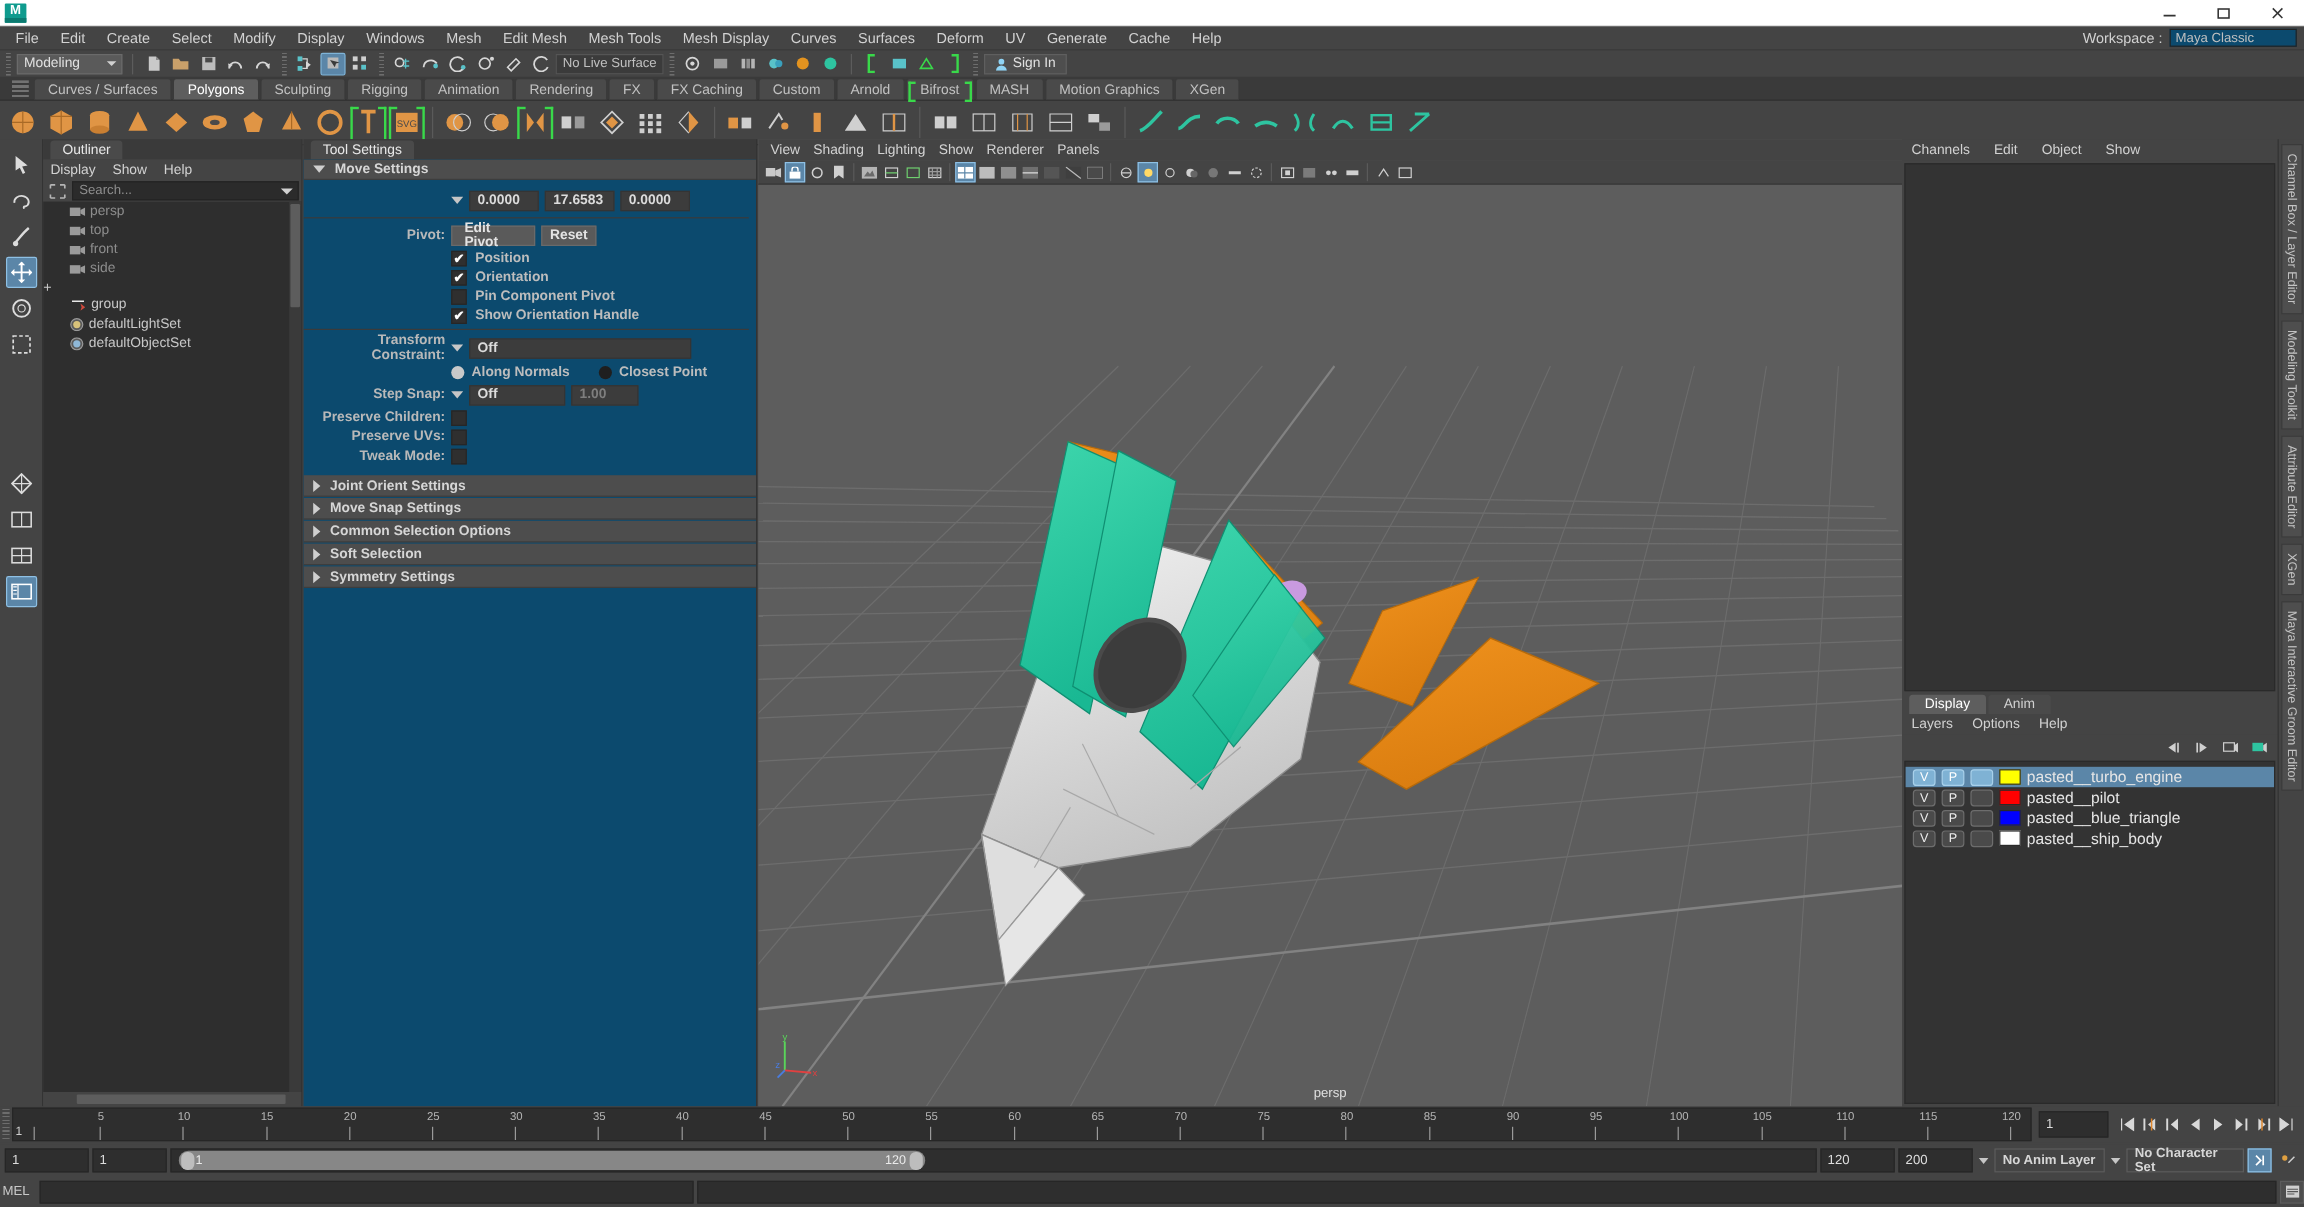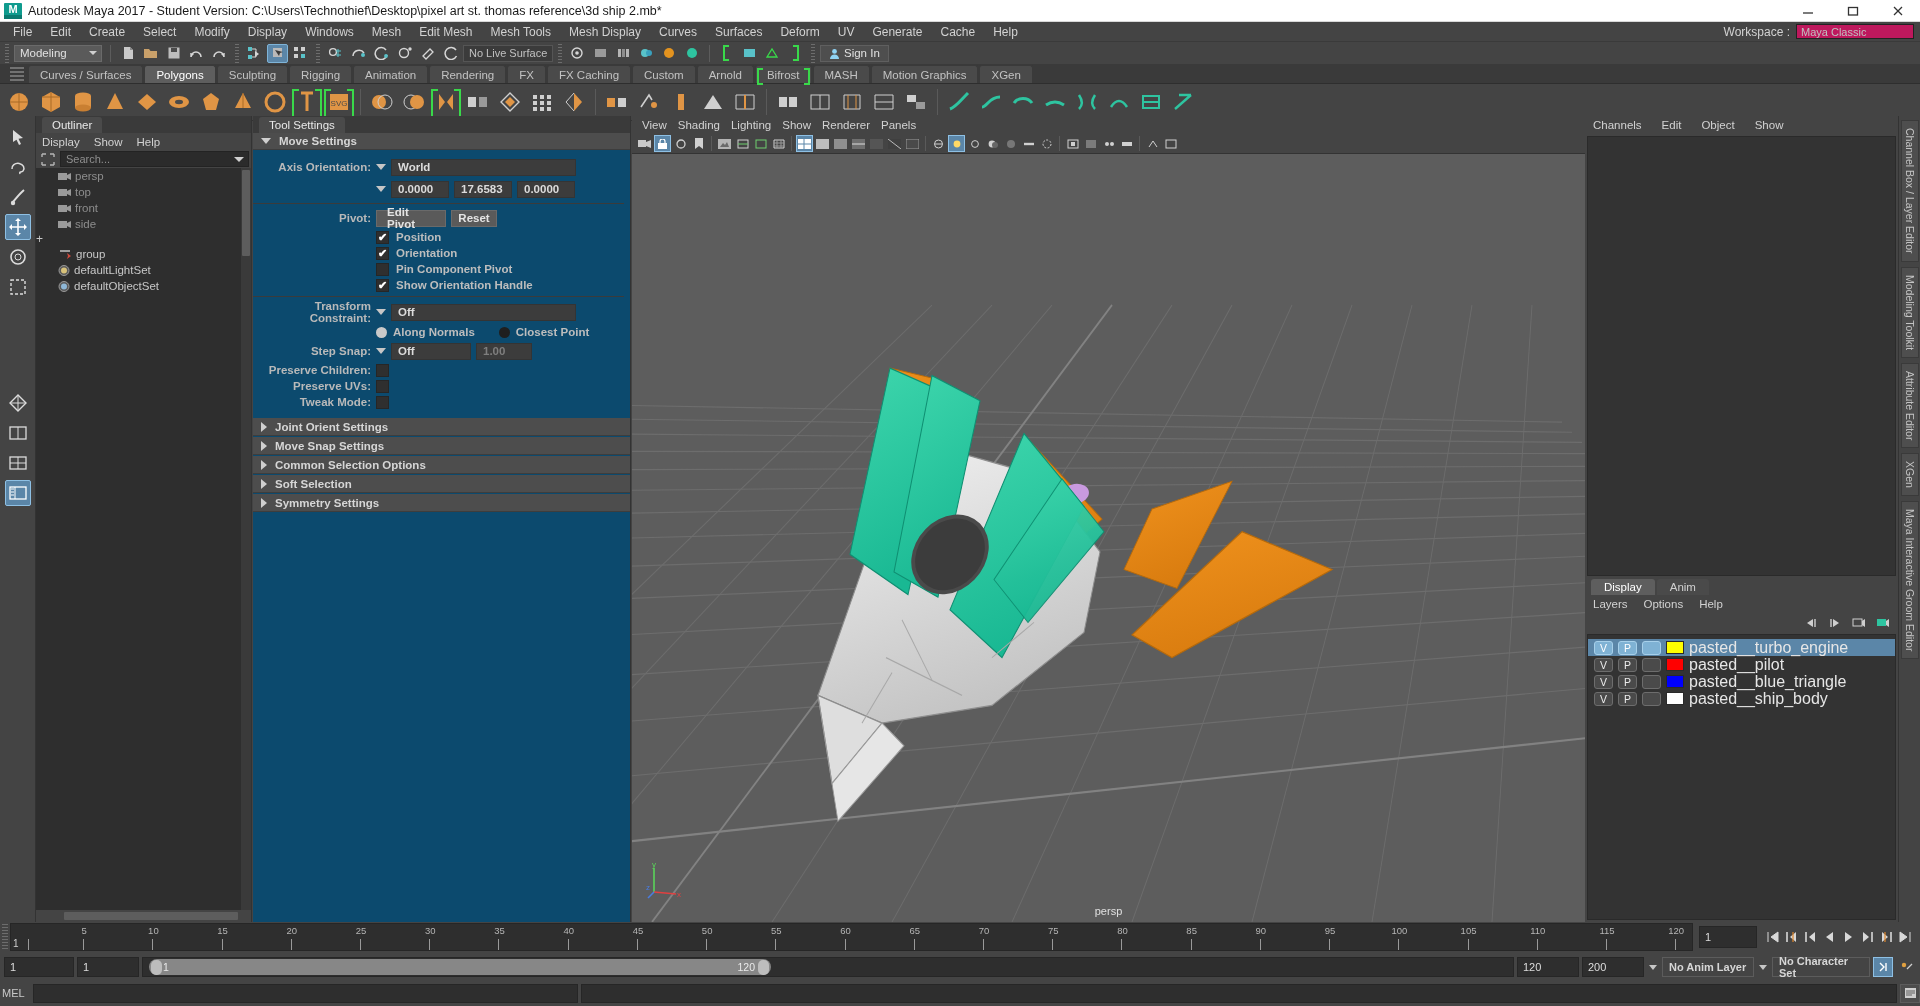--- a/index.html
+++ b/index.html
@@ -35,21 +35,21 @@
 
   
   .menubar {
     height:20px; background:#444444; display:flex; align-items:center; padding-left:4px;
     border-bottom:1px solid #3a3a3a; position:relative;
   }
   .menu-item { padding:0 9px; font-size:12px; color:#d2d2d2; line-height:20px; cursor:default; }
   .workspace-box { margin-left:auto; display:flex; align-items:center; padding-right:6px; gap:6px; }
   .workspace-label { font-size:12px; color:#d2d2d2; }
   .workspace-field {
-    width:118px; height:15px; background:#be185d; border:1px solid #222;
+    width:106px; height:15px; background:#0c4a6e; border:1px solid #222;
     font-size:11px; color:#c0c0c0; padding-left:4px; line-height:14px;
   }
 
   
   .statusbar {
     height:23px; background:#444444; display:flex; align-items:center;
     border-bottom:1px solid #3a3a3a; padding-left:2px; gap:2px;
   }
   .mode-select {
     width:88px; height:17px; background:#5a5a5a; border:1px solid #6a6a6a;
@@ -217,21 +217,21 @@
   .layers-tools { height:22px; background:#444; display:flex; align-items:center;
      justify-content:flex-end; padding-right:8px; gap:9px; }
   .lt-ico { width:15px; height:14px; color:#cfcfcf; display:flex; align-items:center; justify-content:center; }
   .layers-list { flex:1; background:#333333; border:1px solid #2a2a2a; margin:0 2px 2px 2px; padding-top:4px; }
   .layer-row { height:17px; display:flex; align-items:center; gap:5px; padding-left:6px; }
   .layer-row.sel { background:#5b86a8; }
   .lbox { width:19px; height:14px; border:1px solid #6d6d6d; border-radius:3px; background:#4a4a4a;
      font-size:10.5px; color:#ececec; display:flex; align-items:center; justify-content:center; }
   .layer-row.sel .lbox { background:#7fb2d4; border-color:#a7d0ea; color:#fff; }
   .swatch { width:18px; height:13px; border:1px solid #2a2a2a; }
-  .layer-name { font-size:16px; color:#e6e6e6; }
+  .layer-name { font-size:13px; color:#e6e6e6; }
 
   
   .rstrip { position:absolute; right:0; top:116px; width:22px; bottom:84px; background:#444;
      display:flex; flex-direction:column; align-items:center; padding-top:4px; border-left:1px solid #333;}
   .rtab { writing-mode:vertical-rl; text-orientation:mixed; font-size:10.5px; color:#c4c4c4;
      background:#4e4e4e; border:1px solid #3a3a3a; padding:7px 2px; margin-bottom:5px; }
 
   
   .timebar { position:absolute; left:0; right:0; bottom:54px; height:30px; background:#444;
      display:flex; align-items:center; }
@@ -270,21 +270,20 @@
   .mel-btn { width:20px; height:19px; background:#4d4d4d; border:1px solid #5c5c5c;
      display:flex; align-items:center; justify-content:center; color:#d0d0d0; }
 </style>
 </head>
 <body>
 
 <div class="app">
 
   <div class="titlebar">
     <div class="title-logo">M</div>
-    <div class="title-text">Autodesk Maya 2017 - Student Version: C:\Users\Technothief\Desktop\pixel art st. thomas reference\3d ship 2.mb*</div>
     <div class="win-btns">
       <div class="win-btn">
         <svg width="14" height="12">
             <line x1="2" y1="8" x2="12" y2="8" stroke="#333" stroke-width="1.3"></line>
           </svg>
       </div>
       <div class="win-btn">
         <svg width="14" height="12">
             <rect x="2.5" y="2.5" width="9" height="7.5" fill="none" stroke="#333" stroke-width="1.3"></rect>
           </svg>
@@ -883,25 +882,20 @@
       <div class="panel-tab">Tool Settings</div>
     </div>
     <div class="ts-body">
 
       <div class="frame-head">
         <span class="tri-down"></span>
         <span>Move Settings</span>
       </div>
 
       <div style="padding:6px 6px 4px 0;">
-        <div class="row">
-          <span class="lbl">Axis Orientation:</span>
-          <span class="opt-caret"></span>
-          <div class="field wide">World</div>
-        </div>
         <div class="row">
           <span class="lbl"></span>
           <span class="opt-caret"></span>
           <div class="field num">0.0000</div>
           <div class="field num">17.6583</div>
           <div class="field num">0.0000</div>
         </div>
 
         <div class="hr"></div>
 

